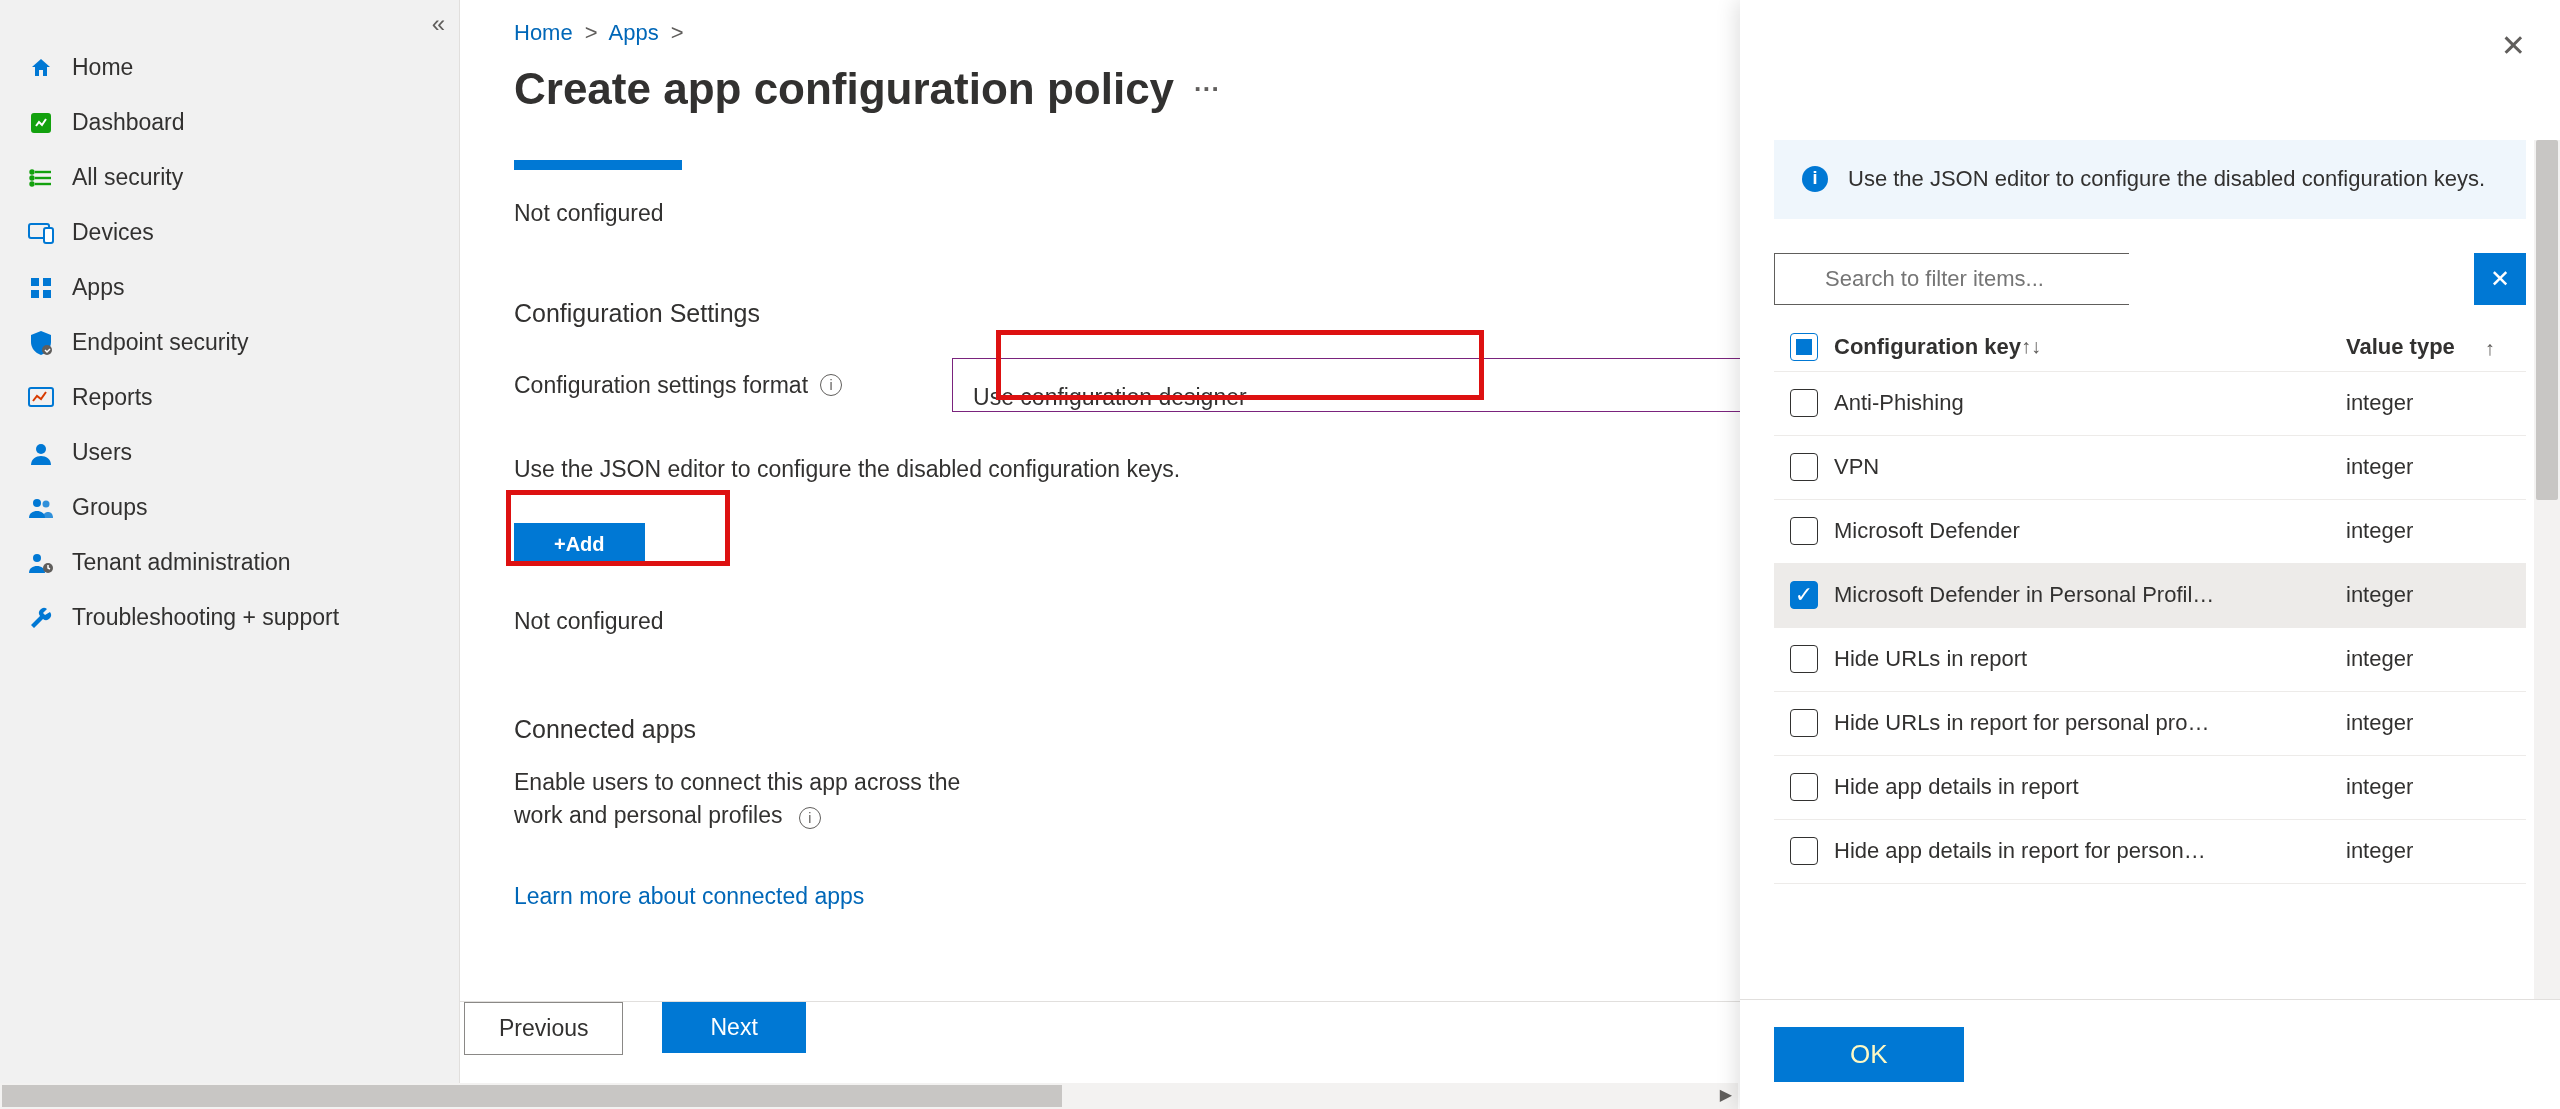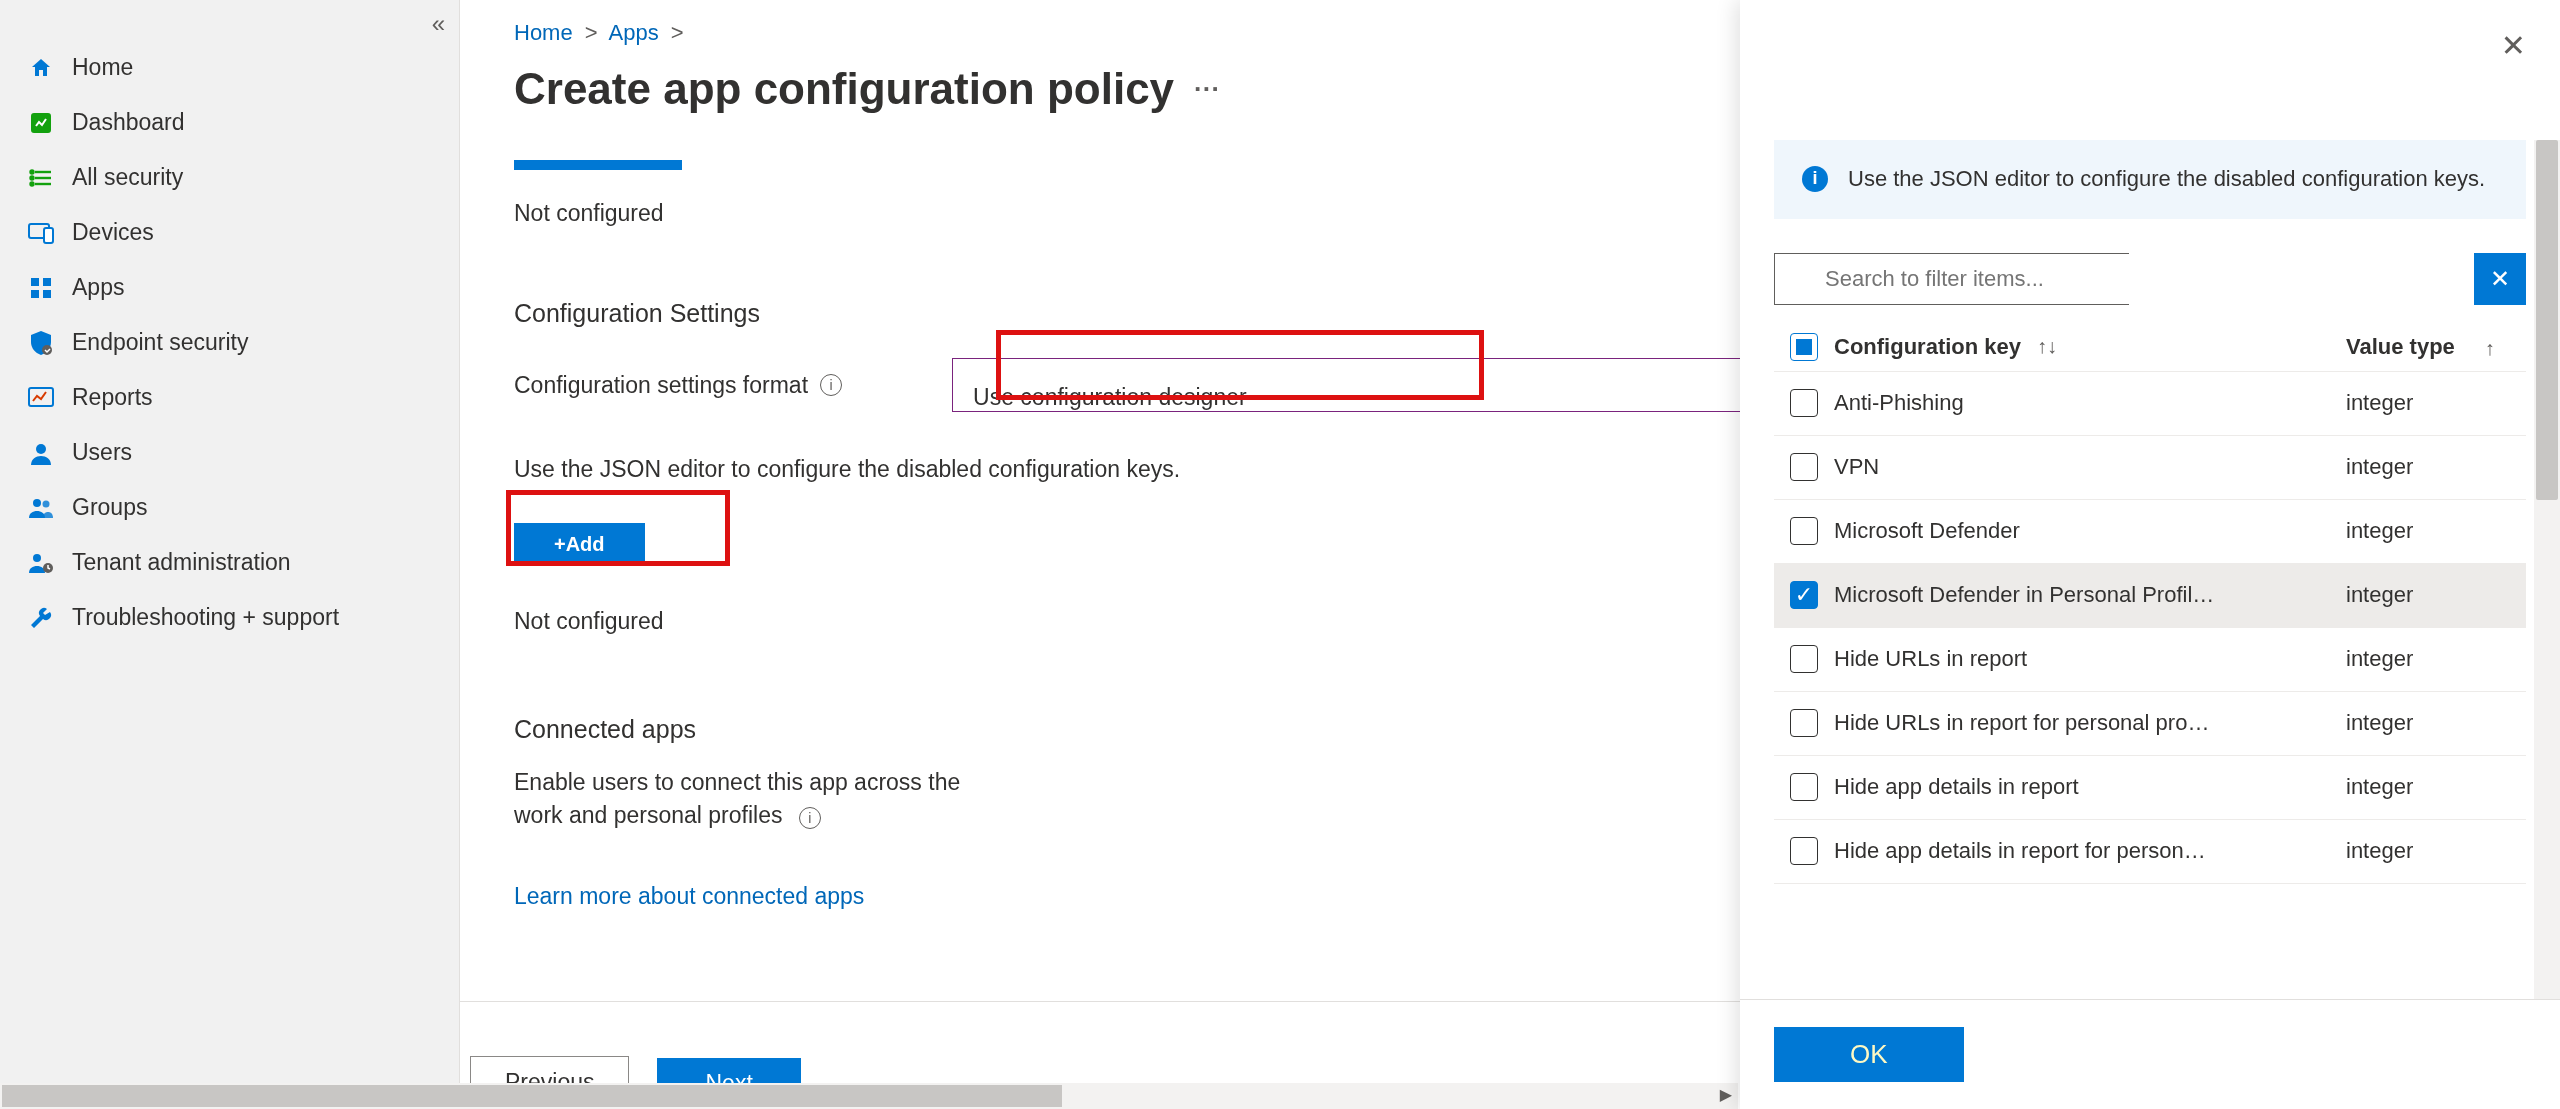--- a/index.html
+++ b/index.html
@@ -59,21 +59,21 @@
 
   .connected-title { margin-top: 80px; font-size: 25px; }
   .connected-desc { margin-top: 22px; font-size: 23px; max-width: 480px; line-height:1.45; }
   .connected-row-wrap { position:relative; }
 
   .learn-link { margin-top: 50px; color:#0067b8; font-size:23px; cursor:pointer; display:inline-block;}
 
   .footer {
     position:absolute; left:0; right:0; bottom:0; height:108px;
     border-top:1px solid #e1dfdd; background:#fff;
-    display:flex; align-items:flex-end; gap:28px; padding-left:10px;
+    display:flex; align-items:flex-start; gap:39px; padding-left:4px;
   }
   .btn-prev { border:1px solid #8a8886; background:#fff; color:#323130; font-size:23px; padding:12px 34px; cursor:pointer;}
   .btn-next { border:none; background:#0078d4; color:#fff; font-size:23px; padding:12px 48px; cursor:pointer;}
 
   
   .flyout {
     position:absolute; right:0; top:0; width: 820px; height:100%;
     background:#fff; box-shadow: -4px 0 20px rgba(0,0,0,0.12);
     display:flex; flex-direction:column;
     z-index: 10;
@@ -94,21 +94,21 @@
     flex:1; height:52px; border:1px solid #605e5c; border-right:none;
     font-size:22px; padding: 0 16px 0 50px;
     position:relative;
   }
   .search-wrap { position:relative; flex:1; }
   .search-wrap .search-icon { position:absolute; left:14px; top:12px; color:#605e5c; }
   .clear-btn { width:52px; height:52px; background:#0078d4; color:#fff; display:flex; align-items:center; justify-content:center; font-size:24px; cursor:pointer;}
 
   .table-head { margin-top: 18px; display:flex; align-items:center; padding: 10px 0; border-bottom:1px solid #edebe9; font-size:22px; font-weight:600;}
   .col-cb { width:60px; display:flex; justify-content:center; }
-  .col-key { flex:1; display:flex; align-items:center; gap:16px; }
+  .col-key { flex:1; display:flex; align-items:center; gap:0; }
   .col-val { width:180px; display:flex; align-items:flex-end; gap:30px;}
   .sort-icon { font-size:20px; color:#605e5c; }
 
   .cfg-row { display:flex; align-items:center; height:64px; border-bottom:1px solid #edebe9; font-size:22px;}
   .cfg-row.selected { background:#edebe9; }
   .cb { width:28px; height:28px; border:1.5px solid #323130; border-radius:4px; display:inline-flex; align-items:center; justify-content:center; cursor:pointer; background:#fff;}
   .cb.checked { background:#0078d4; border-color:#0078d4; color:#fff; }
   .cb.indeterminate { border-color:#0078d4; position:relative; }
   .cb.indeterminate::after { content:""; width:16px; height:16px; background:#0078d4; display:block; }
   .key-text { white-space:nowrap; overflow:hidden; text-overflow:ellipsis; max-width: 430px; }

